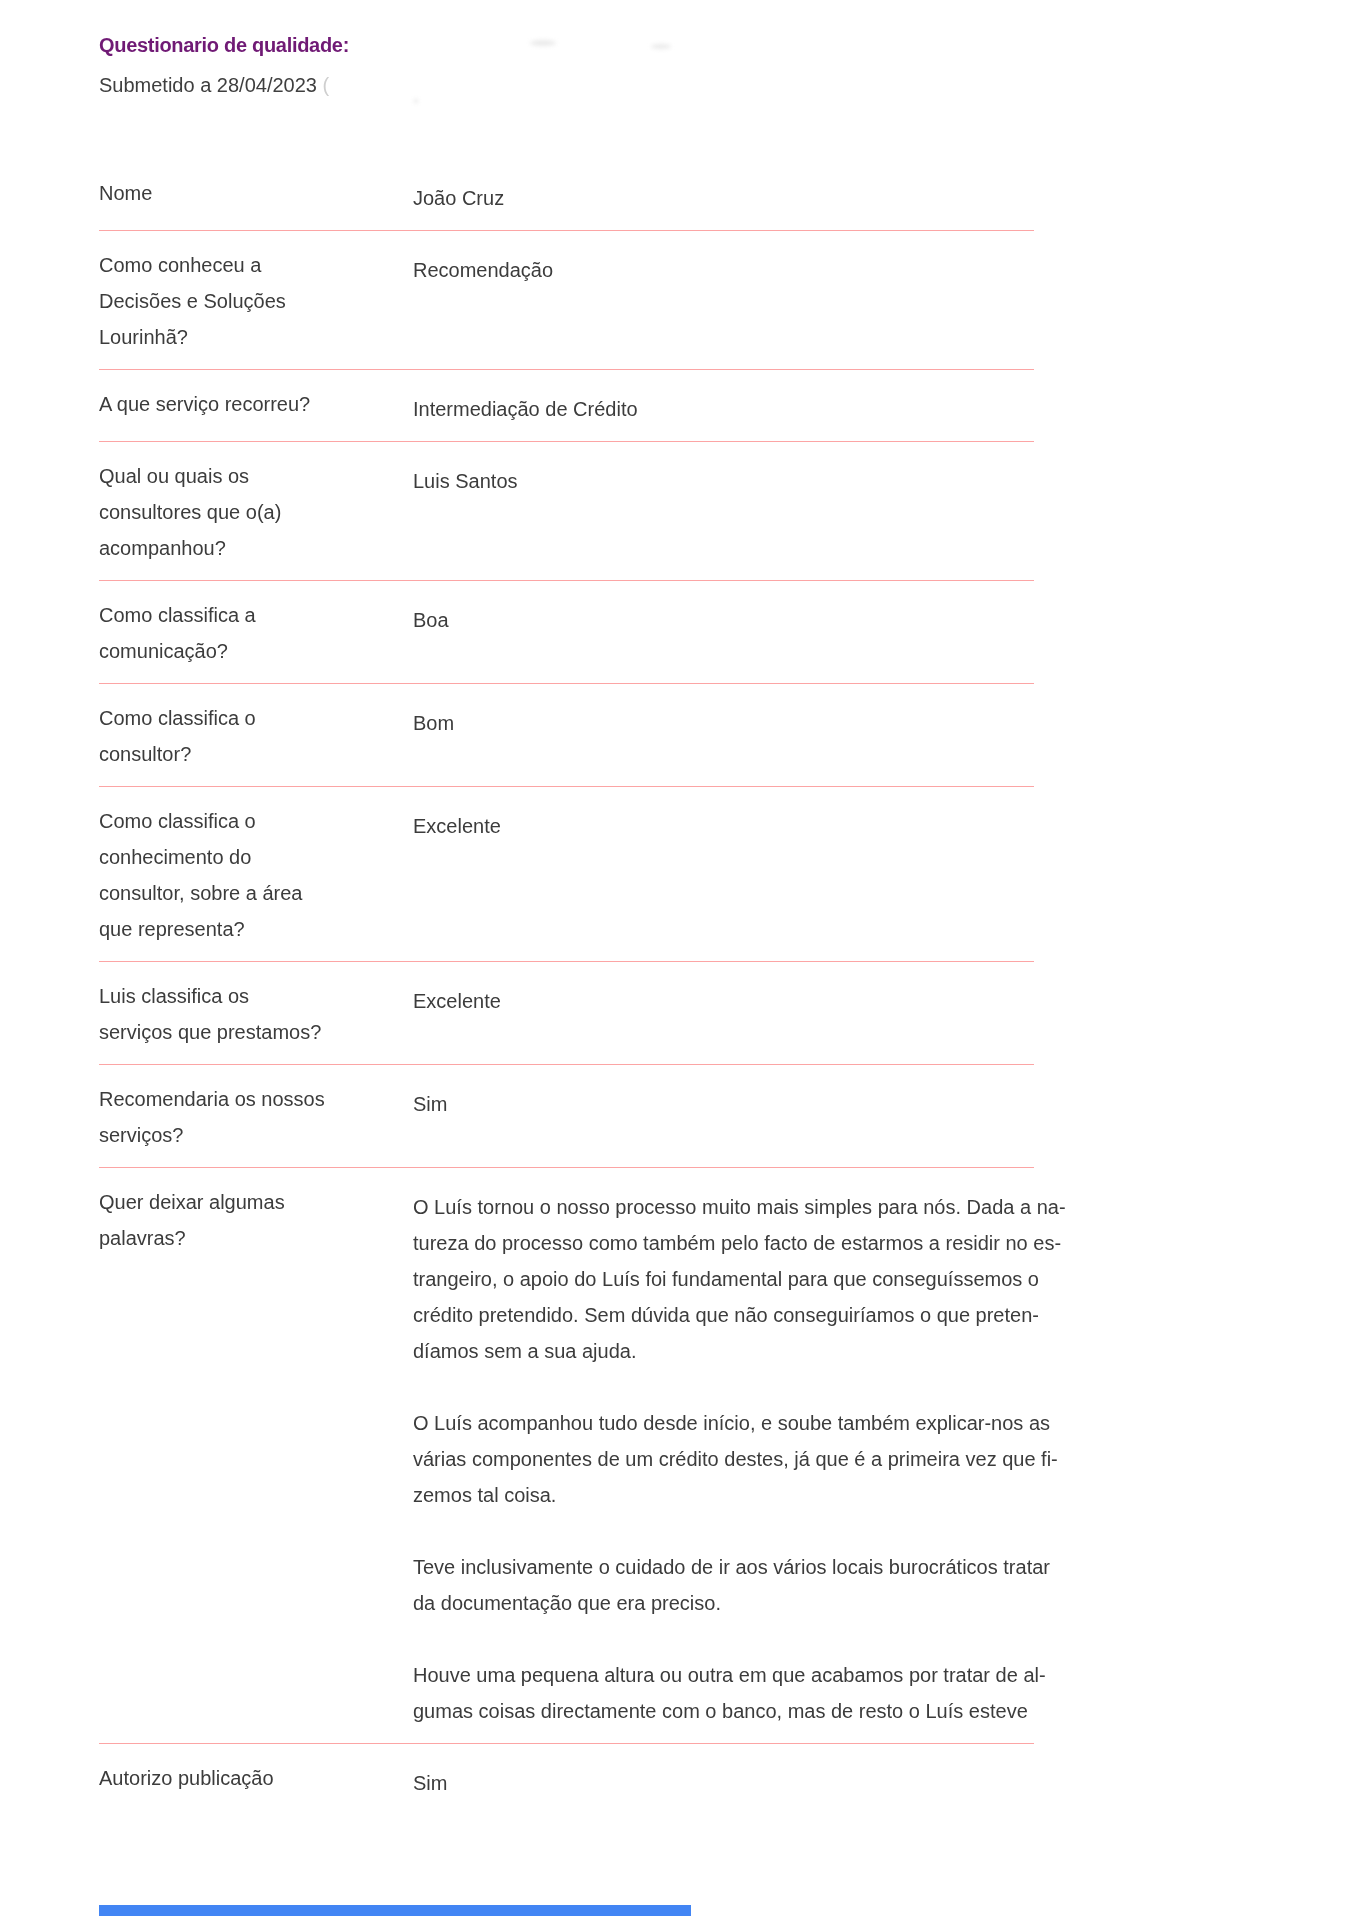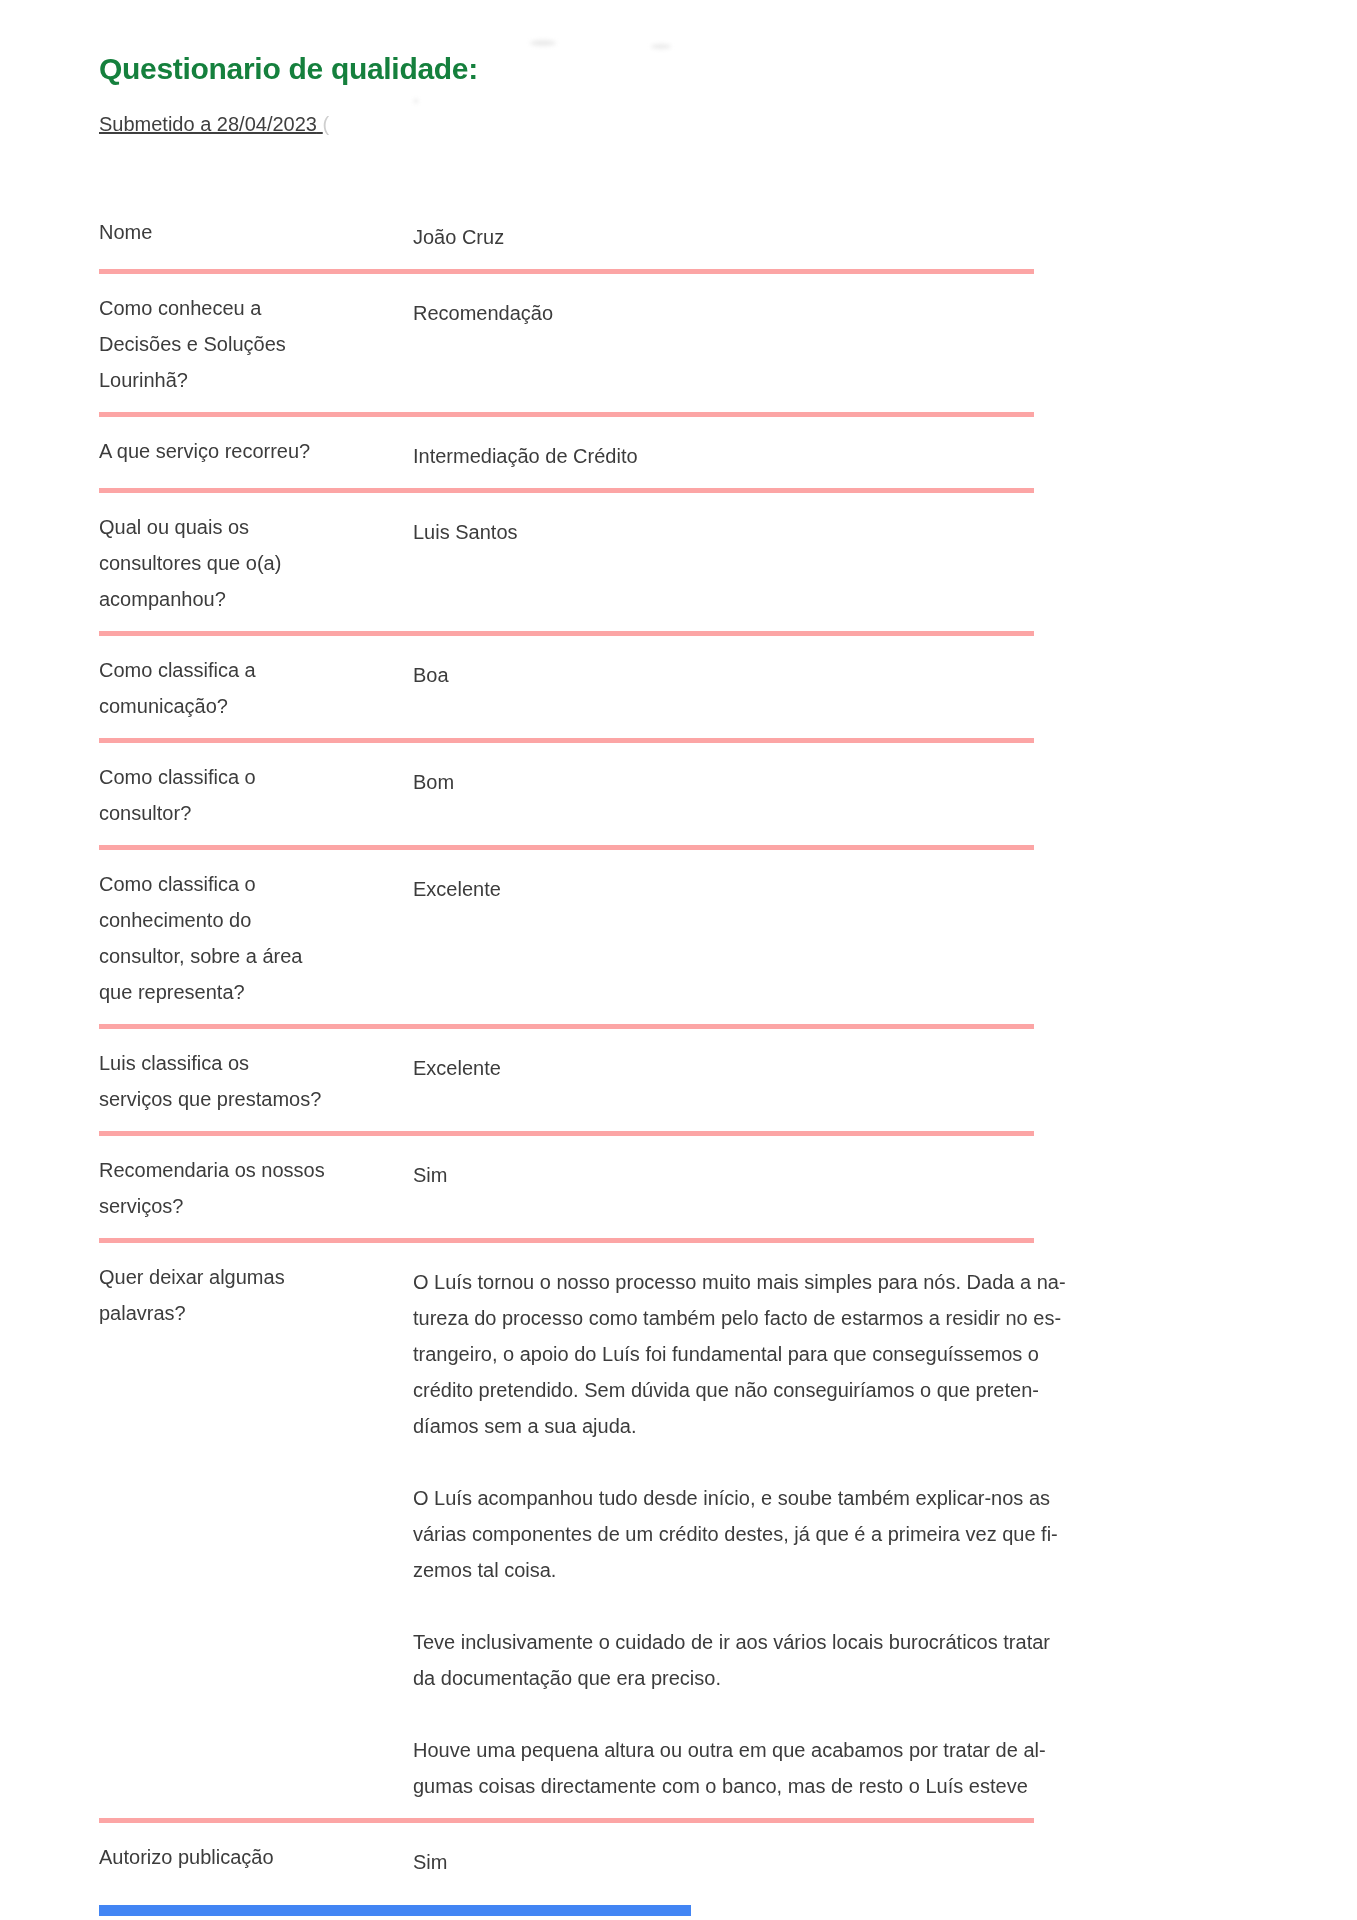--- a/index.html
+++ b/index.html
@@ -10,39 +10,38 @@
     color: #3f3f3f;
     position: relative;
     overflow: hidden;
   }
   .page {
     position: absolute;
     left: 99px; top: 0;
     width: 935px;
   }
   .title {
-    margin-top: 52px;
-    font-size: 30px;
+    margin-top: 34px;
+    font-size: 20px;
     font-weight: 700;
     letter-spacing: -0.3px;
-    color: #15803d;
+    color: #701a75;
   }
   .subtitle {
-    margin-top: 27px;
+    margin-top: 17px;
     font-size: 20px;
     color: #3f3f3f;
-    text-decoration: underline;
   }
   .subtitle .faint { color: #cfcfcf; }
   .qa-table { margin-top: 62px; }
   .row {
     display: flex;
     align-items: flex-start;
     padding: 16px 0 14px 0;
-    border-bottom: 5px solid #fca5a5;
+    border-bottom: 1px solid #fca5a5;
   }
   .row:last-child { border-bottom: none; }
   .q {
     width: 306px;
     flex: 0 0 306px;
     font-size: 20px;
     line-height: 36px;
     white-space: pre;
     color: #3c3c3c;
   }

